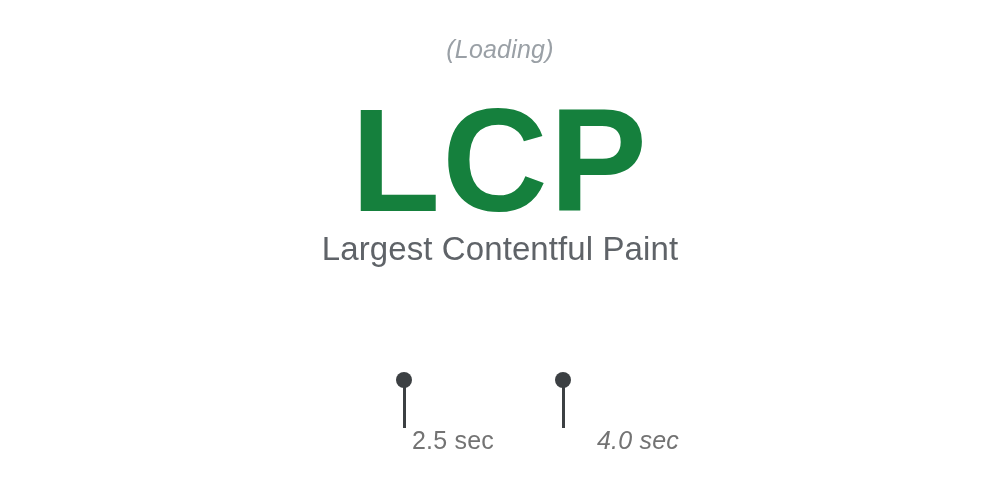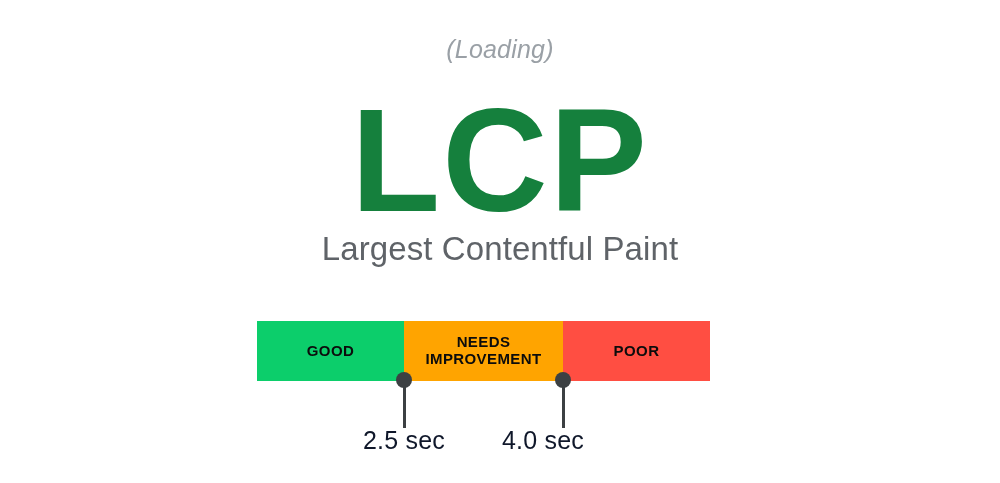--- a/index.html
+++ b/index.html
@@ -125,60 +125,42 @@
     width: 3px;
     height: 48px;
     background: #3c4043;
   }
 
   
   .threshold-label {
     position: absolute;
     top: 425px;
     width: 180px;
-    text-align: center;
+    text-align: right;
     font-size: 25px;
     font-weight: 400;
-    color: #0f172a;
+    color: #737373;
     letter-spacing: 0.2px;
     line-height: 1.2;
     white-space: nowrap;
   }
   .threshold-label-a { left: 314px; }
-  .threshold-label-b { left: 453px; }
+  .threshold-label-b { left: 499px; font-style: italic; }
 </style>
 </head>
 <body>
 
 <div class="stage">
 
   <div class="category-label">(Loading)</div>
 
   <div class="metric-acronym">LCP</div>
 
   <div class="metric-fullname">Largest Contentful Paint</div>
 
-  <div class="bar-wrap">
-
-    <div class="seg seg-good">
-      <span class="seg-text">GOOD</span>
-    </div>
-
-    <div class="seg seg-ni">
-      <span>
-        <span class="seg-text">NEEDS</span>
-        <span class="seg-text">IMPROVEMENT</span>
-      </span>
-    </div>
-
-    <div class="seg seg-poor">
-      <span class="seg-text">POOR</span>
-    </div>
-
-  </div>
 
   <div class="pin pin-a">
     <div class="pin-stem"></div>
     <div class="pin-dot"></div>
   </div>
 
   <div class="pin pin-b">
     <div class="pin-stem"></div>
     <div class="pin-dot"></div>
   </div>

